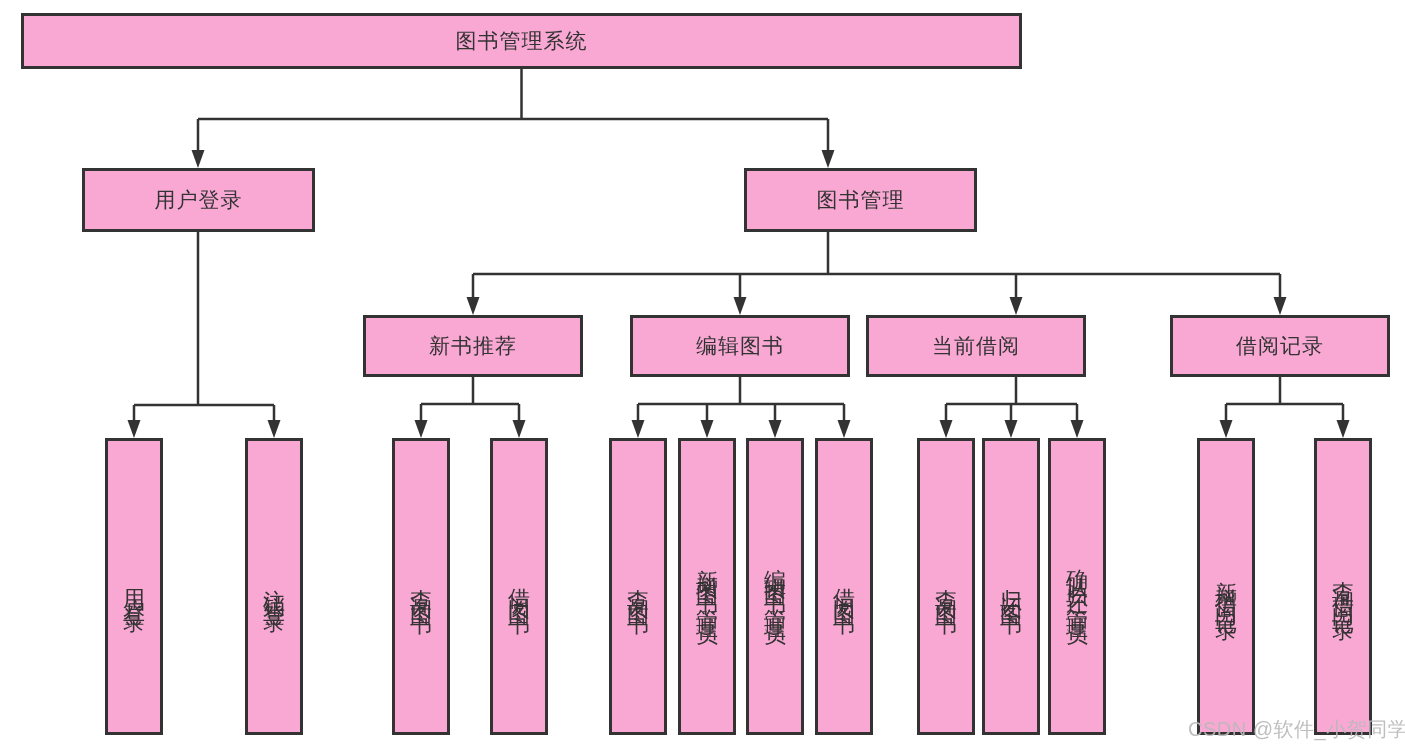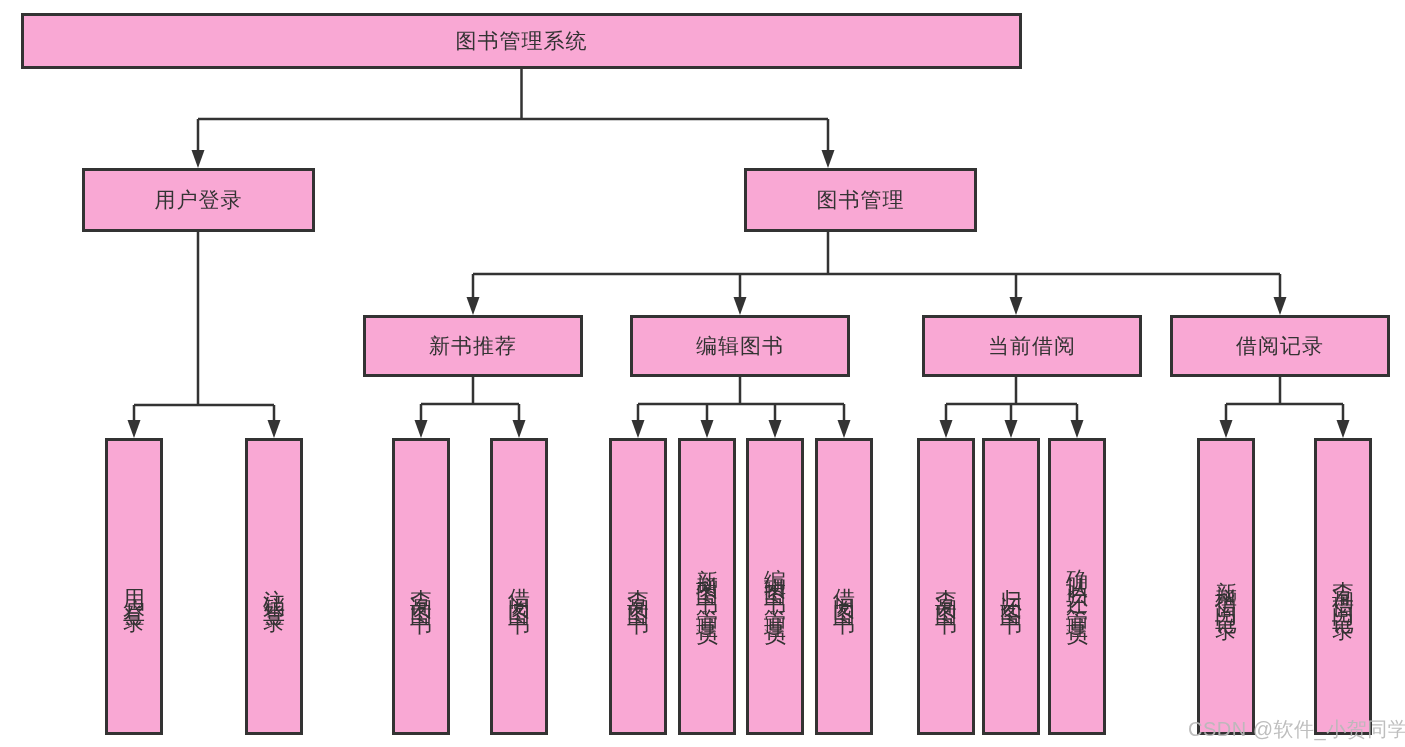--- a/index.html
+++ b/index.html
@@ -114,21 +114,21 @@
   <div class="node lvl2" style="left:744px;">
     <span class="h-label">图书管理</span>
   </div>
 
   <div class="node lvl3" style="left:363px;">
     <span class="h-label">新书推荐</span>
   </div>
   <div class="node lvl3" style="left:630px;">
     <span class="h-label">编辑图书</span>
   </div>
-  <div class="node lvl3" style="left:922px;text-align:right;">
+  <div class="node lvl3" style="left:866px;text-align:right;">
     <span class="h-label">当前借阅</span>
   </div>
   <div class="node lvl3" style="left:1170px;">
     <span class="h-label">借阅记录</span>
   </div>
 
   <div class="node leaf" style="left:105px;">
     <span class="v-label">用户登录</span>
   </div>
   <div class="node leaf" style="left:245px;">

